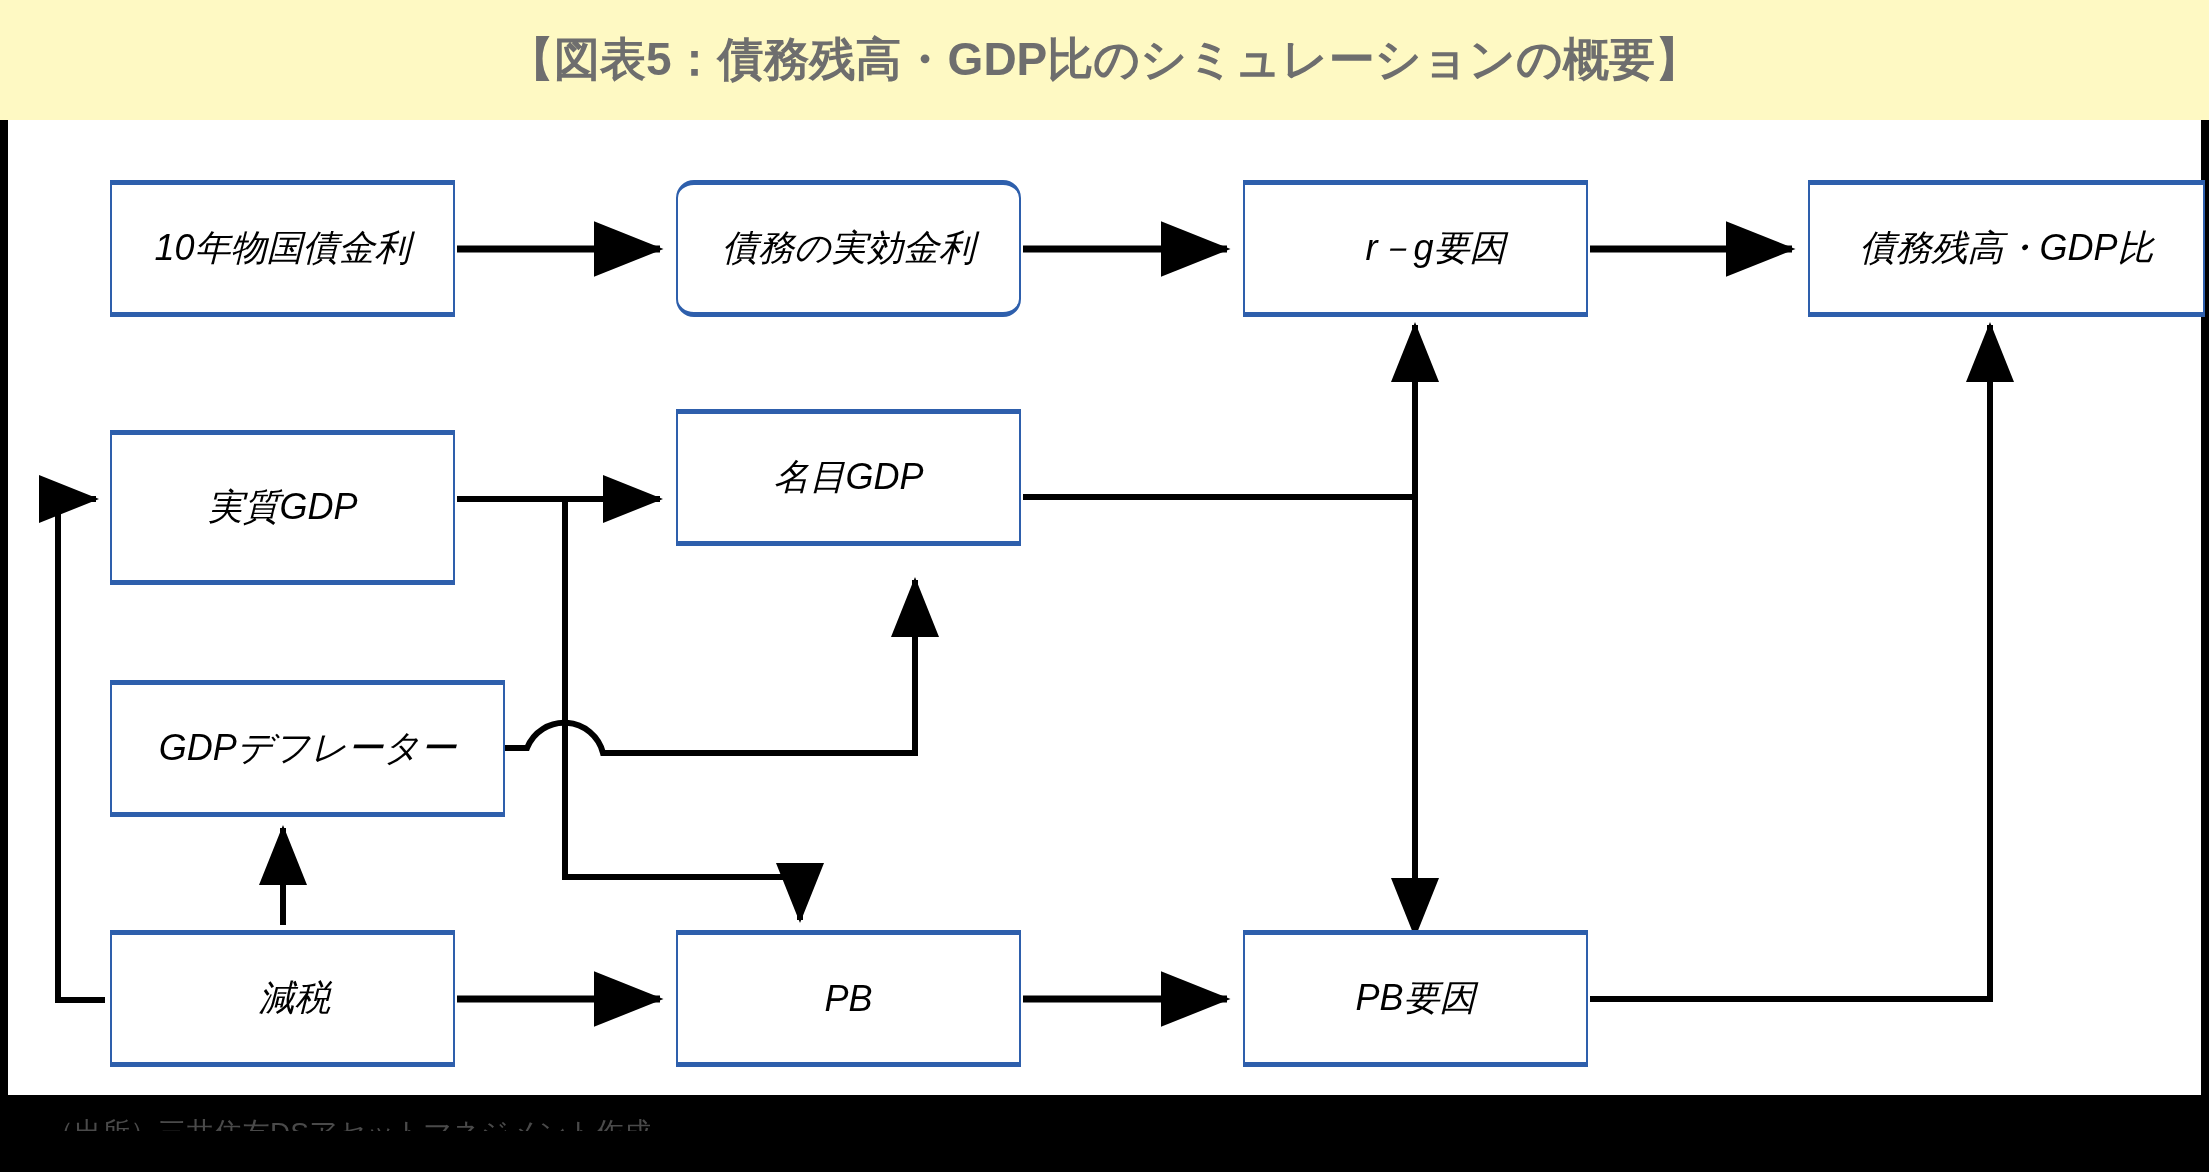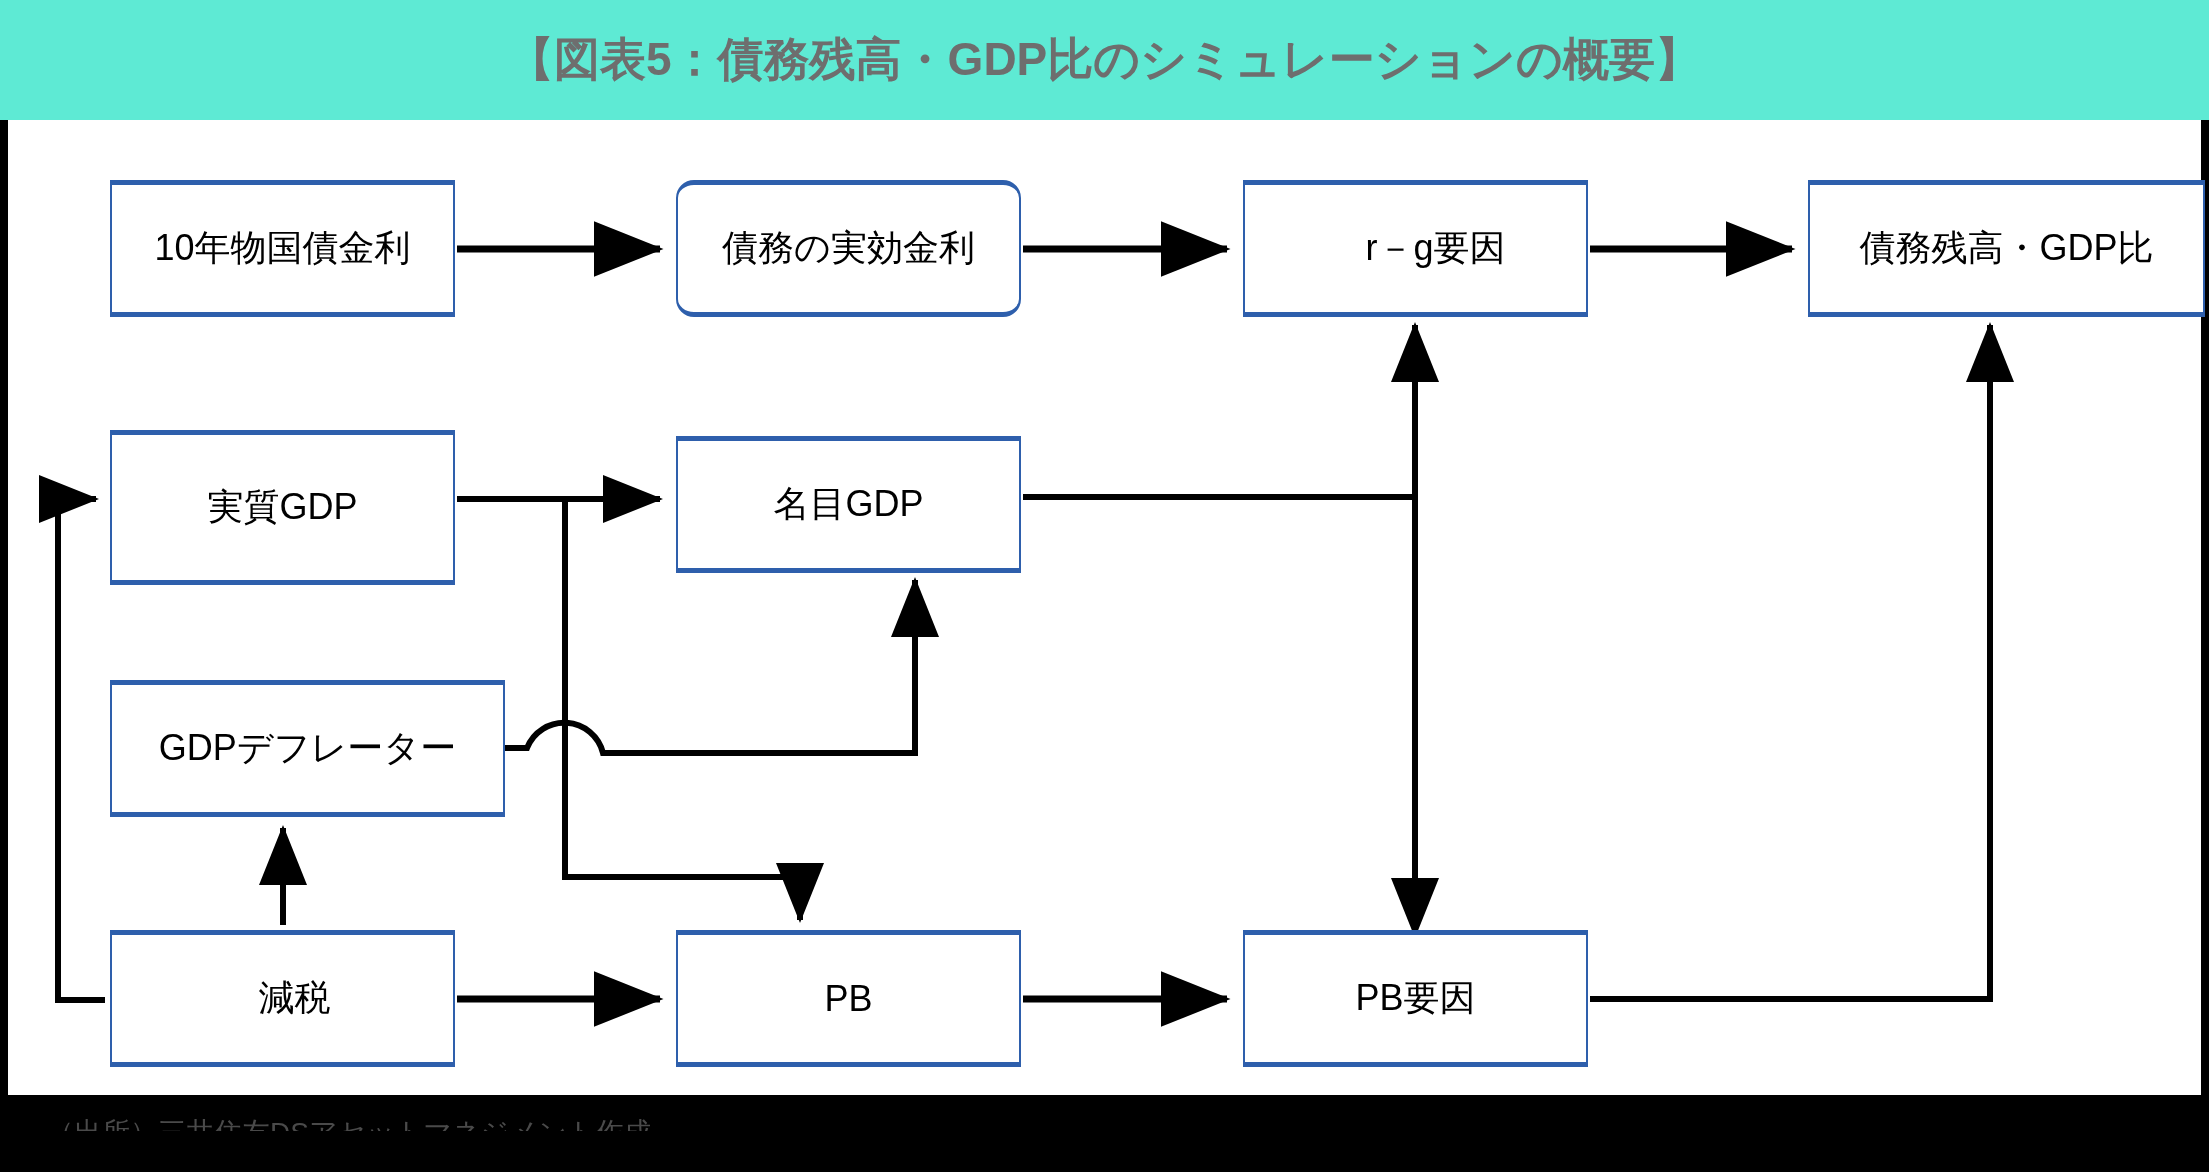--- a/index.html
+++ b/index.html
@@ -1,21 +1,21 @@
 <!DOCTYPE html>
 <html><head>
 <meta charset="utf-8">
 <style>
   html,body{margin:0;padding:0;background:#000;}
   body{width:2209px;height:1172px;position:relative;overflow:hidden;
        font-family:"Liberation Sans","DejaVu Sans",sans-serif;}
 
   
   #title-bar{position:absolute;left:0;top:0;width:2209px;height:120px;
-      background:#5eead4;display:flex;align-items:center;justify-content:center;}
+      background:#fef9c3;display:flex;align-items:center;justify-content:center;}
   #title-text{color:#6e6e6e;font-size:46px;font-weight:bold;letter-spacing:0px;
       white-space:nowrap;}
 
   
   #panel{position:absolute;left:8px;top:120px;width:2193px;height:975px;
       background:#ffffff;}
 
   
   #source-note{position:absolute;left:46px;top:1114px;color:#4a4a4a;
       font-size:28px;white-space:nowrap;z-index:6;}
@@ -23,29 +23,29 @@
       background:#000;z-index:7;}
   #bottom-black{position:absolute;left:0;top:1095px;width:2209px;height:77px;
       background:#000;z-index:5;}
   #left-black{position:absolute;left:0;top:120px;width:8px;height:975px;background:#000;}
   #right-black{position:absolute;left:2201px;top:120px;width:8px;height:975px;background:#000;}
 
   
   .node{position:absolute;box-sizing:border-box;background:#ffffff;
       border:2px solid #2E5FAC;border-top-width:5px;border-bottom-width:5px;
       display:flex;align-items:center;justify-content:center;
-      color:#000;font-size:36px;white-space:nowrap;z-index:3;}
+      color:#000;font-size:36px;white-space:nowrap;z-index:3;font-style:italic;}
 
   #n-rate10   {left:110px;  top:180px; width:345px; height:137px;}
   #n-effrate  {left:676px;  top:180px; width:345px; height:137px;border-radius:18px;}
   #n-rgfactor {left:1243px; top:180px; width:345px; height:137px;padding-left:40px;}
   #n-debtgdp  {left:1808px; top:180px; width:397px; height:137px;}
 
   #n-realgdp  {left:110px;  top:430px; width:345px; height:155px;}
-  #n-nomgdp   {left:676px;  top:436px; width:345px; height:137px;}
+  #n-nomgdp   {left:676px;  top:409px; width:345px; height:137px;}
 
   #n-deflator {left:110px;  top:680px; width:395px; height:137px;}
 
   #n-taxcut   {left:110px;  top:930px; width:345px; height:137px;padding-left:24px;}
   #n-pb       {left:676px;  top:930px; width:345px; height:137px;}
   #n-pbfactor {left:1243px; top:930px; width:345px; height:137px;}
 
   
   #wires{position:absolute;left:0;top:0;width:2209px;height:1172px;z-index:2;}
 </style>

